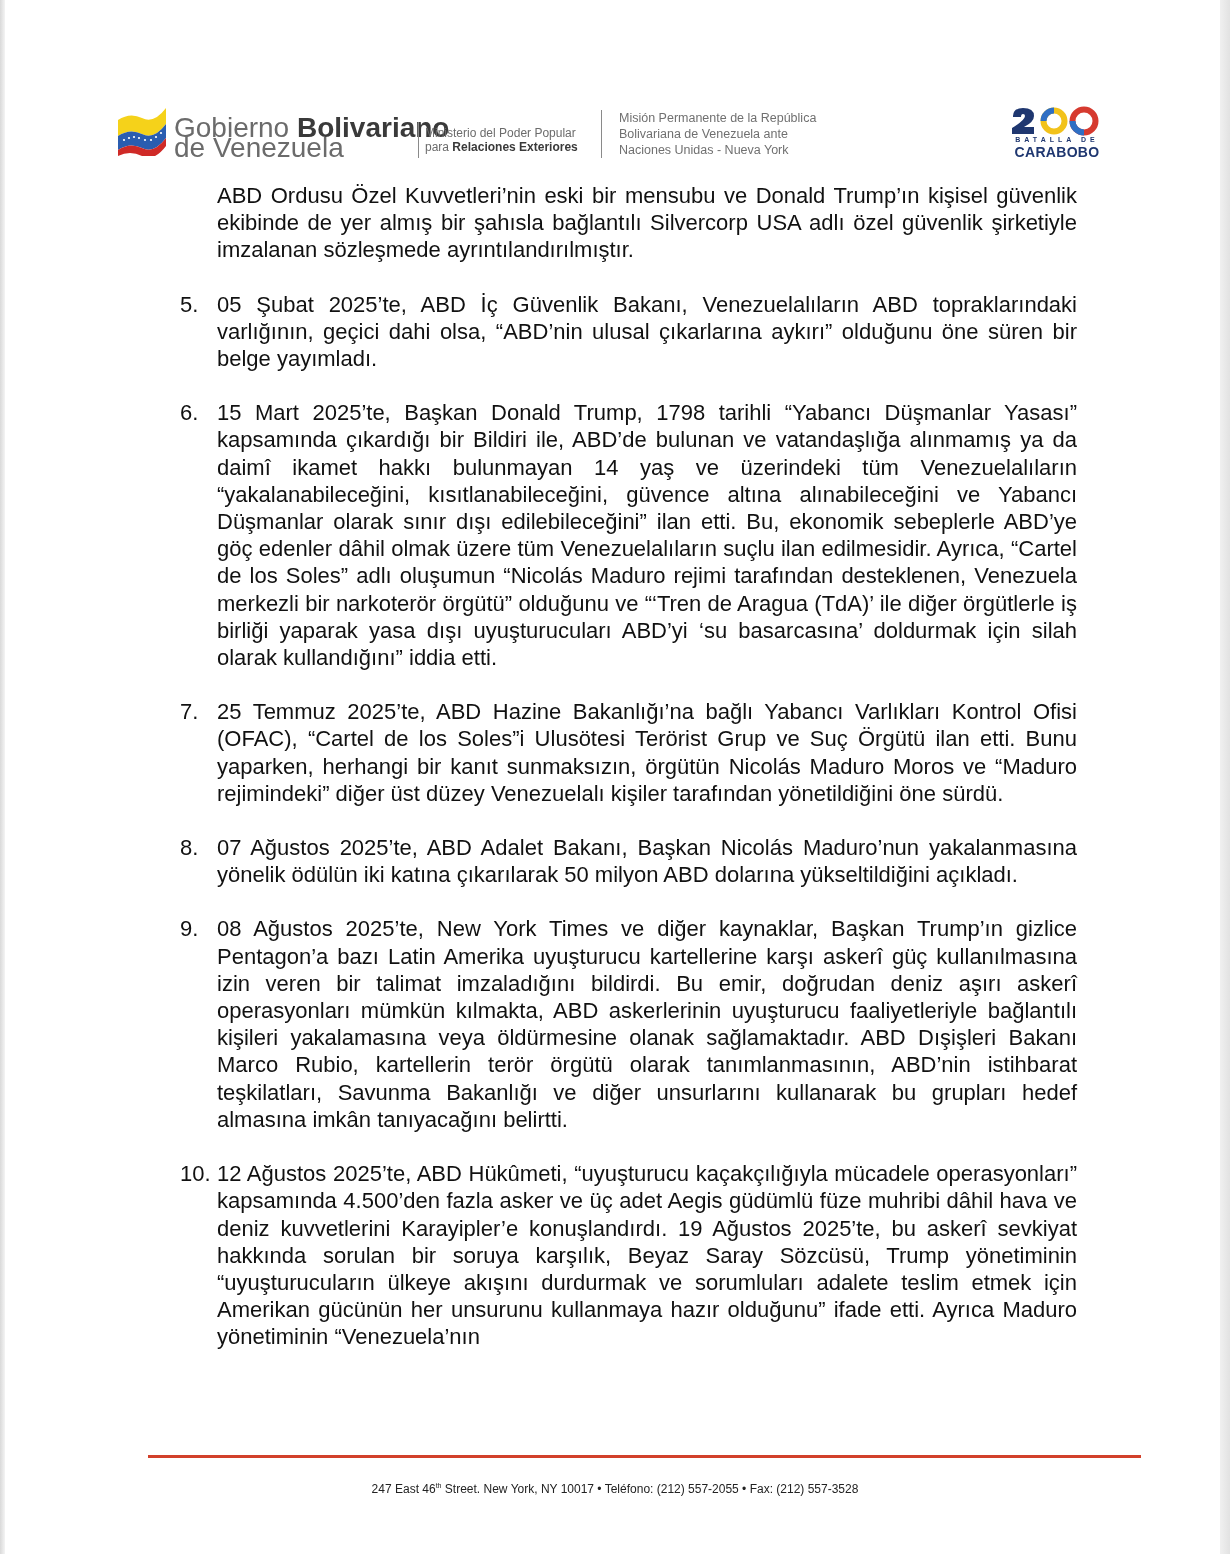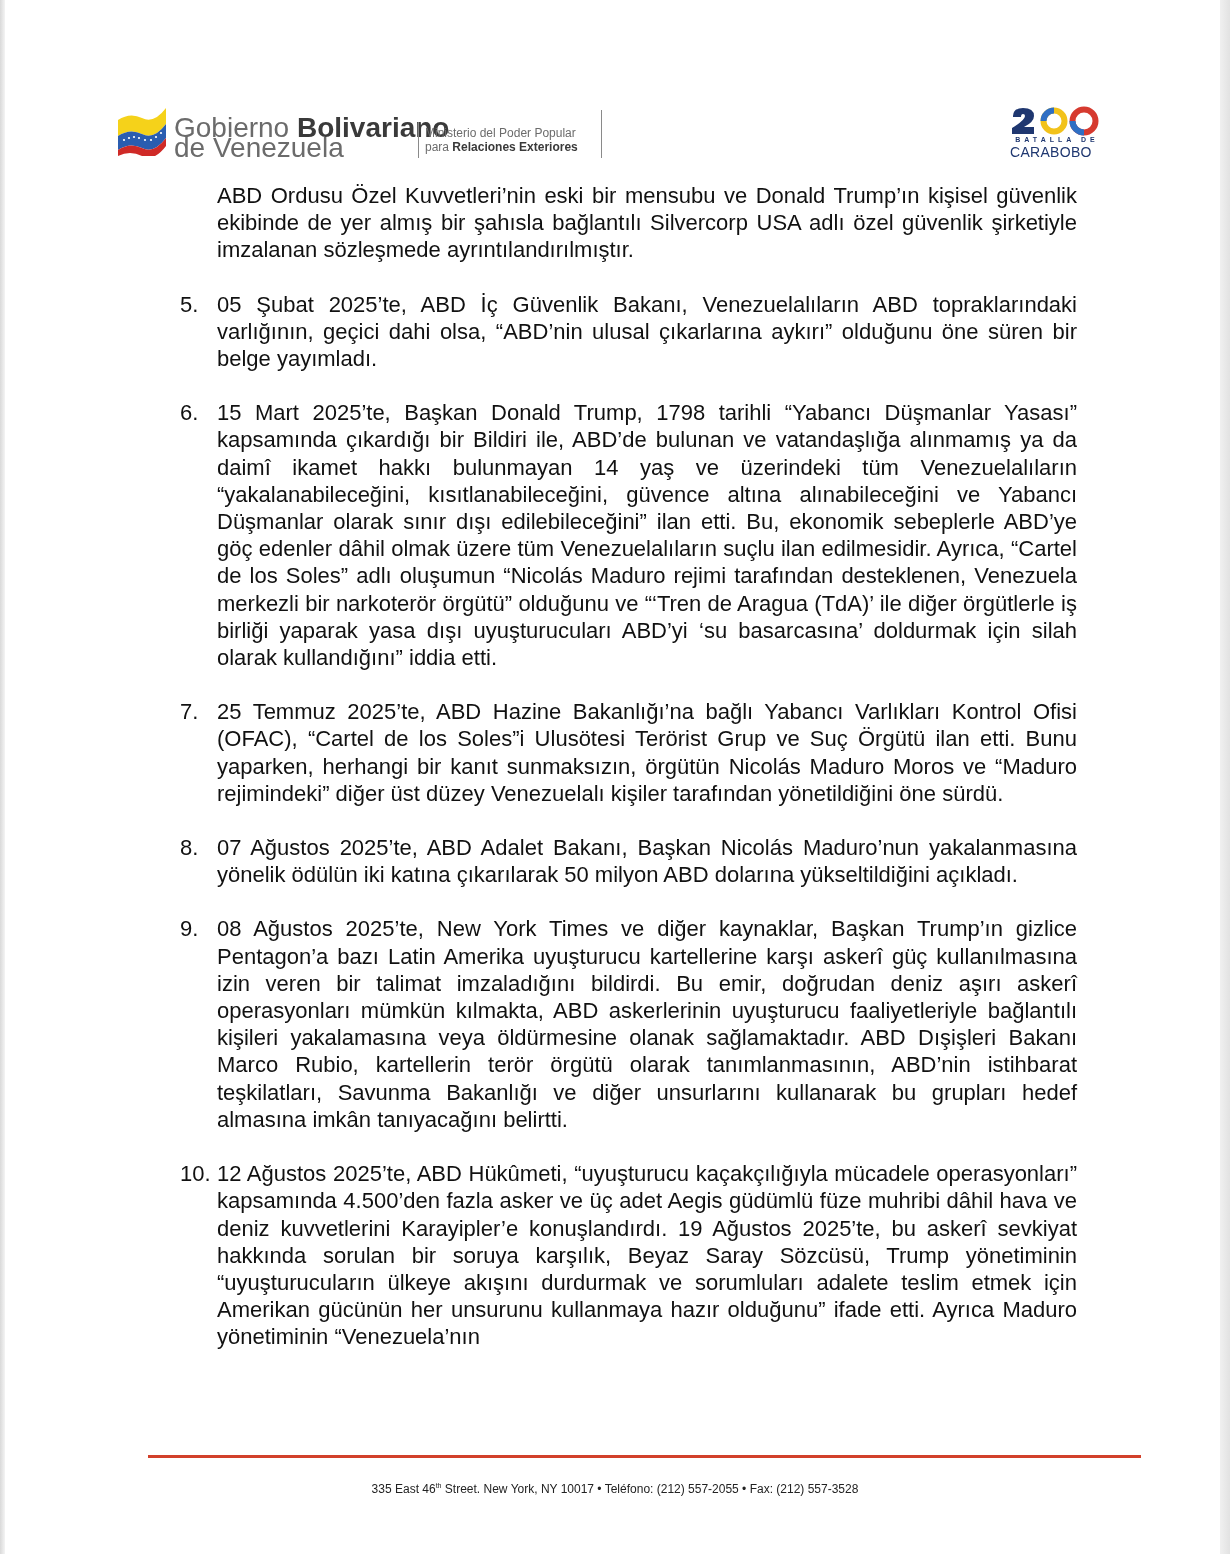--- a/index.html
+++ b/index.html
@@ -15,21 +15,21 @@
   .flag { position: absolute; left: 2px; top: 6px; width: 52px; height: 50px; }
   .gob { position: absolute; left: 60px; top: 18px; line-height: 20px; font-size: 28px; color: #6b6b6b; }
   .gob b { color: #3a3a3a; }
   .vsep { position: absolute; width: 1px; background: #8a8a8a; }
   .ministerio { position: absolute; left: 311px; top: 26px; font-size: 12px; line-height: 14px; color: #6b6b6b; }
   .ministerio b { color: #3a3a3a; }
   .mision { position: absolute; left: 505px; top: 10px; font-size: 12.5px; line-height: 16px; color: #707070; }
   .logo200 { position: absolute; left: 896px; top: 6px; width: 94px; height: 54px; }
   .logo200 .num { position: absolute; left: 0; top: 0; width: 94px; height: 30px; }
   .logo200 .batalla { position: absolute; left: 2px; top: 30px; width: 90px; text-align: center; font-size: 7px; letter-spacing: 4px; font-weight: bold; color: #1f3770; }
-  .logo200 .carabobo { position: absolute; left: 0; top: 38px; width: 94px; font-size: 14px; font-weight: normal; color: #1f3770; letter-spacing: 0.3px; }
+  .logo200 .carabobo { position: absolute; left: 0; top: 38px; width: 94px; text-align: center; font-size: 14px; font-weight: bold; color: #1f3770; letter-spacing: 0.3px; }
 
   
   .content { position: absolute; left: 180px; top: 182px; width: 898px; font-size: 22px; line-height: 27.2px; color: #111; }
   .para { text-align: justify; margin: 0 1px 27px 0; position: relative; padding-left: 37px; }
   .para .num { position: absolute; left: 0; top: 0; }
   .para.cont { padding-left: 37px; }
 
   
   .footer-rule { position: absolute; left: 148px; top: 1455px; width: 993px; height: 3px; background: #d2402a; }
   .footer { position: absolute; left: 0; top: 1478px; width: 1230px; text-align: center; font-size: 12px; line-height: 16px; color: #222; }
@@ -60,20 +60,25 @@
   <div class="gob">
     <span>Gobierno </span><b>Bolivariano</b><br>
     <span>de Venezuela</span>
   </div>
   <div class="vsep" style="left:304px; top:22px; height:36px;"></div>
   <div class="ministerio">
     <span>Ministerio del Poder Popular</span><br>
     <span>para </span><b>Relaciones Exteriores</b>
   </div>
   <div class="vsep" style="left:487px; top:10px; height:48px;"></div>
+  <div class="mision">
+    <div>Misión Permanente de la República</div>
+    <div>Bolivariana de Venezuela ante</div>
+    <div>Naciones Unidas - Nueva York</div>
+  </div>
   <div class="logo200">
     <svg class="num" viewBox="0 0 94 30">
       <path d="M3 10 Q3 2 13 2 Q24 2 24 10 Q24 16 14 21 L24 21 L24 28 L2 28 L2 22 Q15 14 15 10 Q15 8 13 8 Q11 8 11 11 L3 11 Z" fill="#1f3770"></path>
       <circle cx="44" cy="15" r="10.5" fill="none" stroke="#f2c21b" stroke-width="6"></circle>
       <path d="M44 4.5 A10.5 10.5 0 0 0 33.5 15" fill="none" stroke="#2f6fc4" stroke-width="6"></path>
       <circle cx="74" cy="15" r="11.5" fill="none" stroke="#d63a2f" stroke-width="6"></circle>
       <path d="M62.5 15 A11.5 11.5 0 0 0 74 26.5" fill="none" stroke="#2f6fc4" stroke-width="6"></path>
     </svg>
     <div class="batalla">BATALLA DE</div>
     <div class="carabobo">CARABOBO</div>
@@ -104,14 +109,14 @@
     <span>08 Ağustos 2025’te, New York Times ve diğer kaynaklar, Başkan Trump’ın gizlice Pentagon’a bazı Latin Amerika uyuşturucu kartellerine karşı askerî güç kullanılmasına izin veren bir talimat imzaladığını bildirdi. Bu emir, doğrudan deniz aşırı askerî operasyonları mümkün kılmakta, ABD askerlerinin uyuşturucu faaliyetleriyle bağlantılı kişileri yakalamasına veya öldürmesine olanak sağlamaktadır. ABD Dışişleri Bakanı Marco Rubio, kartellerin terör örgütü olarak tanımlanmasının, ABD’nin istihbarat teşkilatları, Savunma Bakanlığı ve diğer unsurlarını kullanarak bu grupları hedef almasına imkân tanıyacağını belirtti.</span>
   </div>
   <div class="para">
     <span class="num">10.</span>
     <span>12 Ağustos 2025’te, ABD Hükûmeti, “uyuşturucu kaçakçılığıyla mücadele operasyonları” kapsamında 4.500’den fazla asker ve üç adet Aegis güdümlü füze muhribi dâhil hava ve deniz kuvvetlerini Karayipler’e konuşlandırdı. 19 Ağustos 2025’te, bu askerî sevkiyat hakkında sorulan bir soruya karşılık, Beyaz Saray Sözcüsü, Trump yönetiminin “uyuşturucuların ülkeye akışını durdurmak ve sorumluları adalete teslim etmek için Amerikan gücünün her unsurunu kullanmaya hazır olduğunu” ifade etti. Ayrıca Maduro yönetiminin “Venezuela’nın</span>
   </div>
 </div>
 
 <div class="footer-rule"></div>
 <div class="footer">
-  <div><span>335 East 46</span><sup>th</sup><span> Street. New York, NY 10017 • Teléfono: (212) 557-2055 • Fax: (212) 557-3528</span></div>
+  <div><span>247 East 46</span><sup>th</sup><span> Street. New York, NY 10017 • Teléfono: (212) 557-2055 • Fax: (212) 557-3528</span></div>
 </div>
 
 </body></html>

